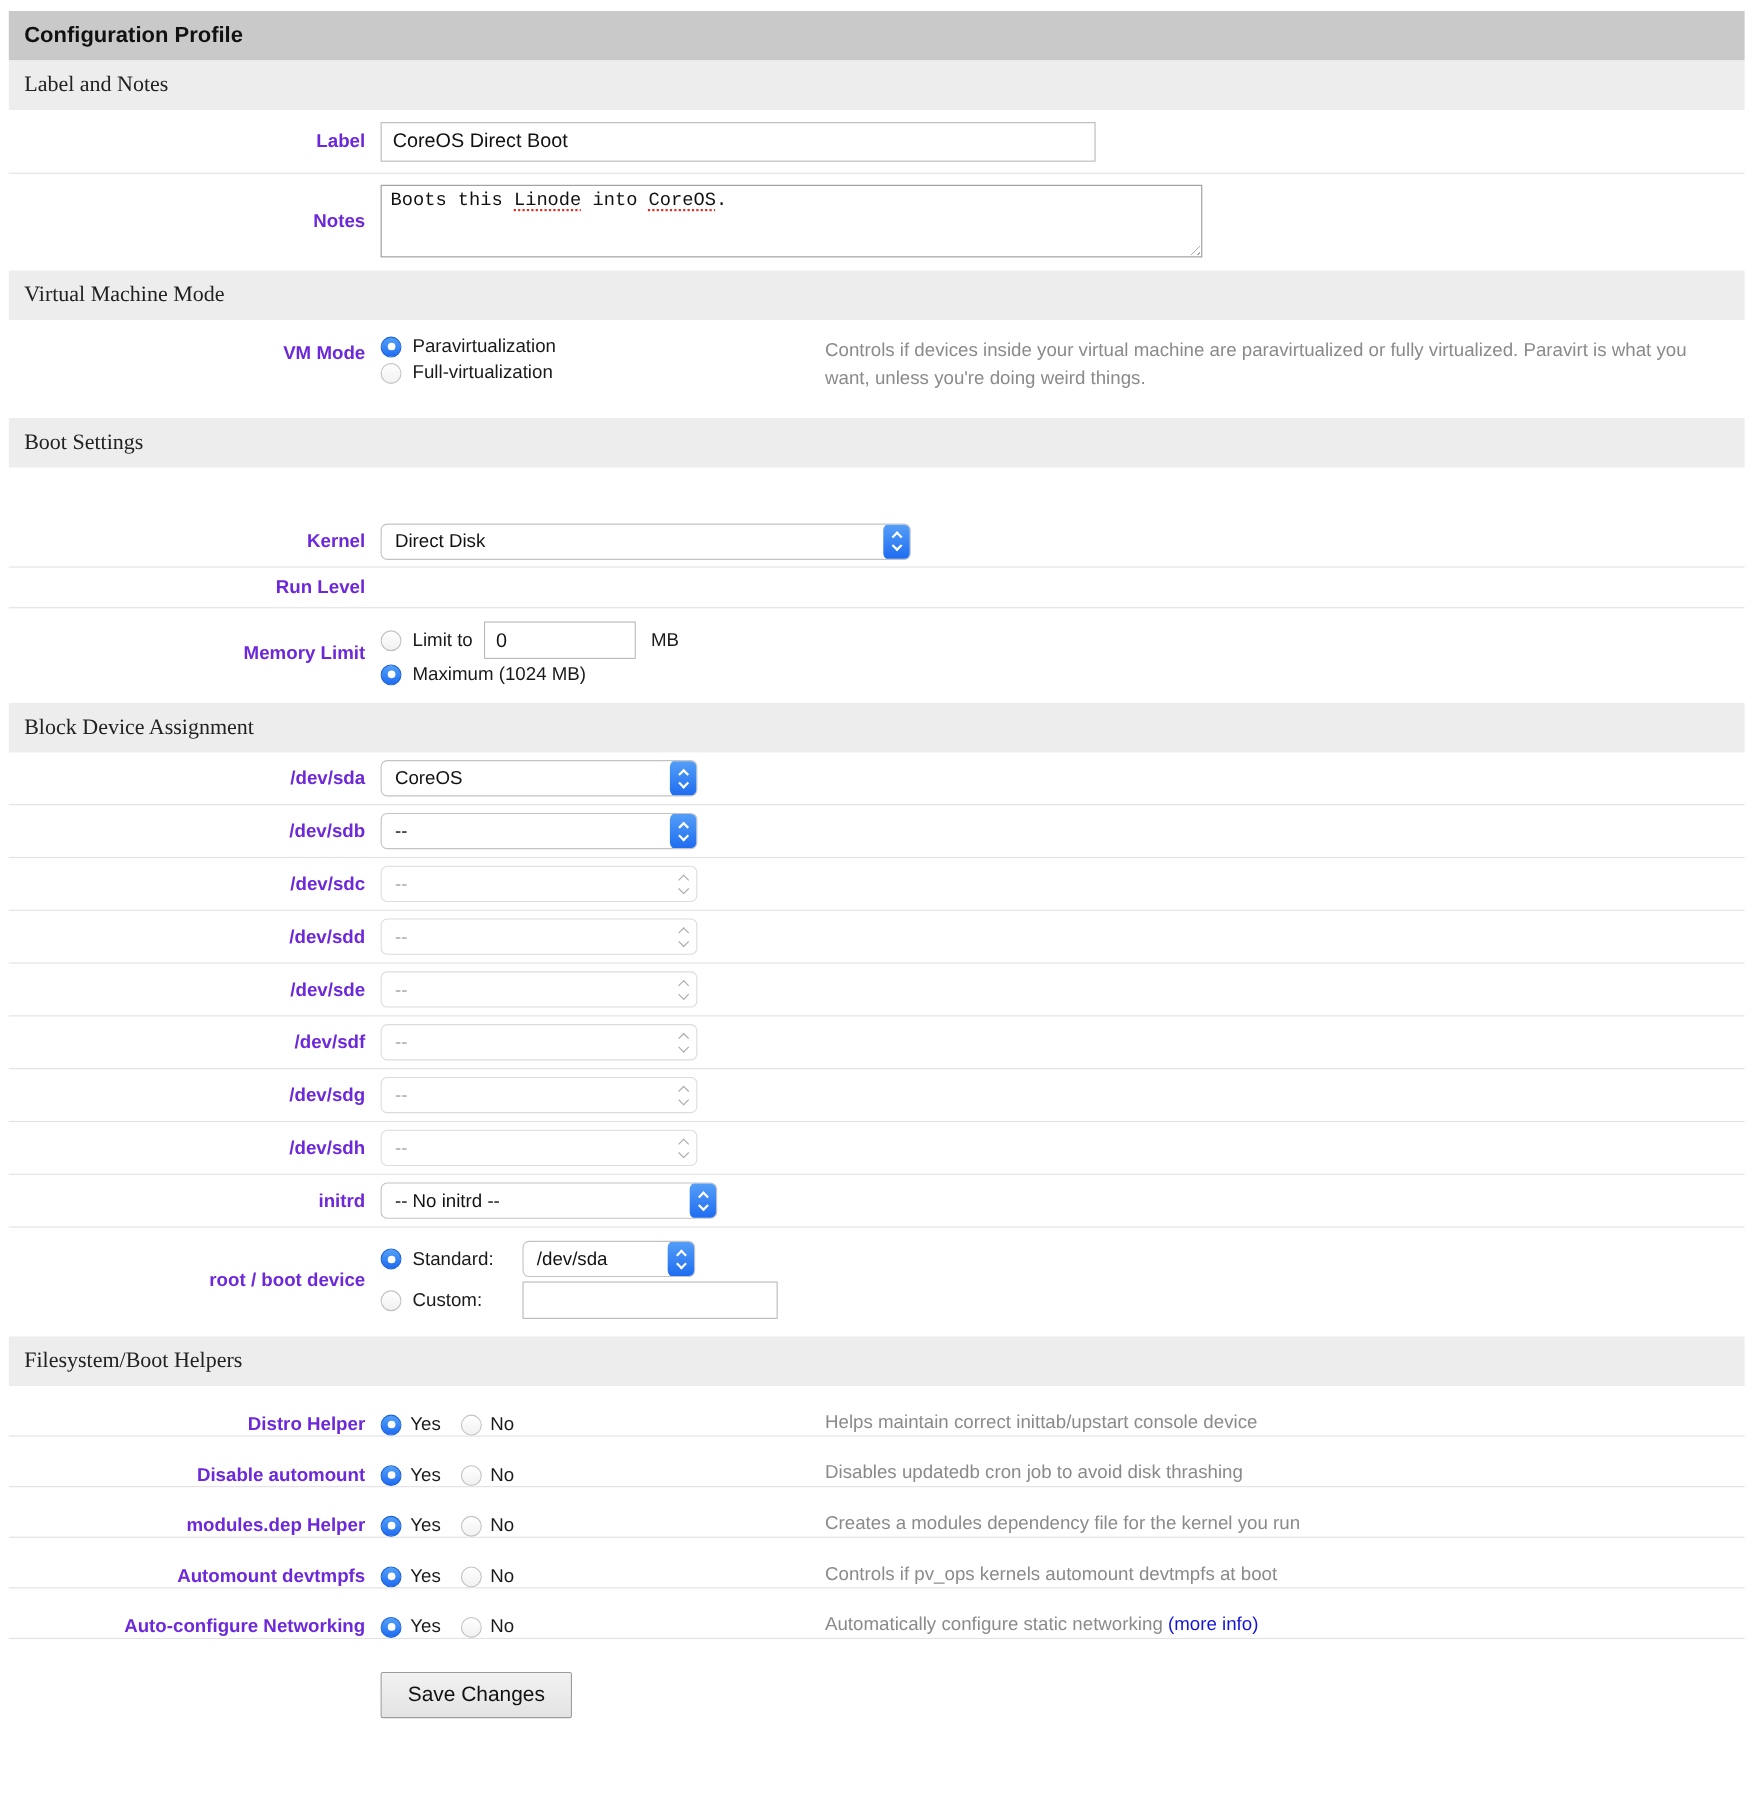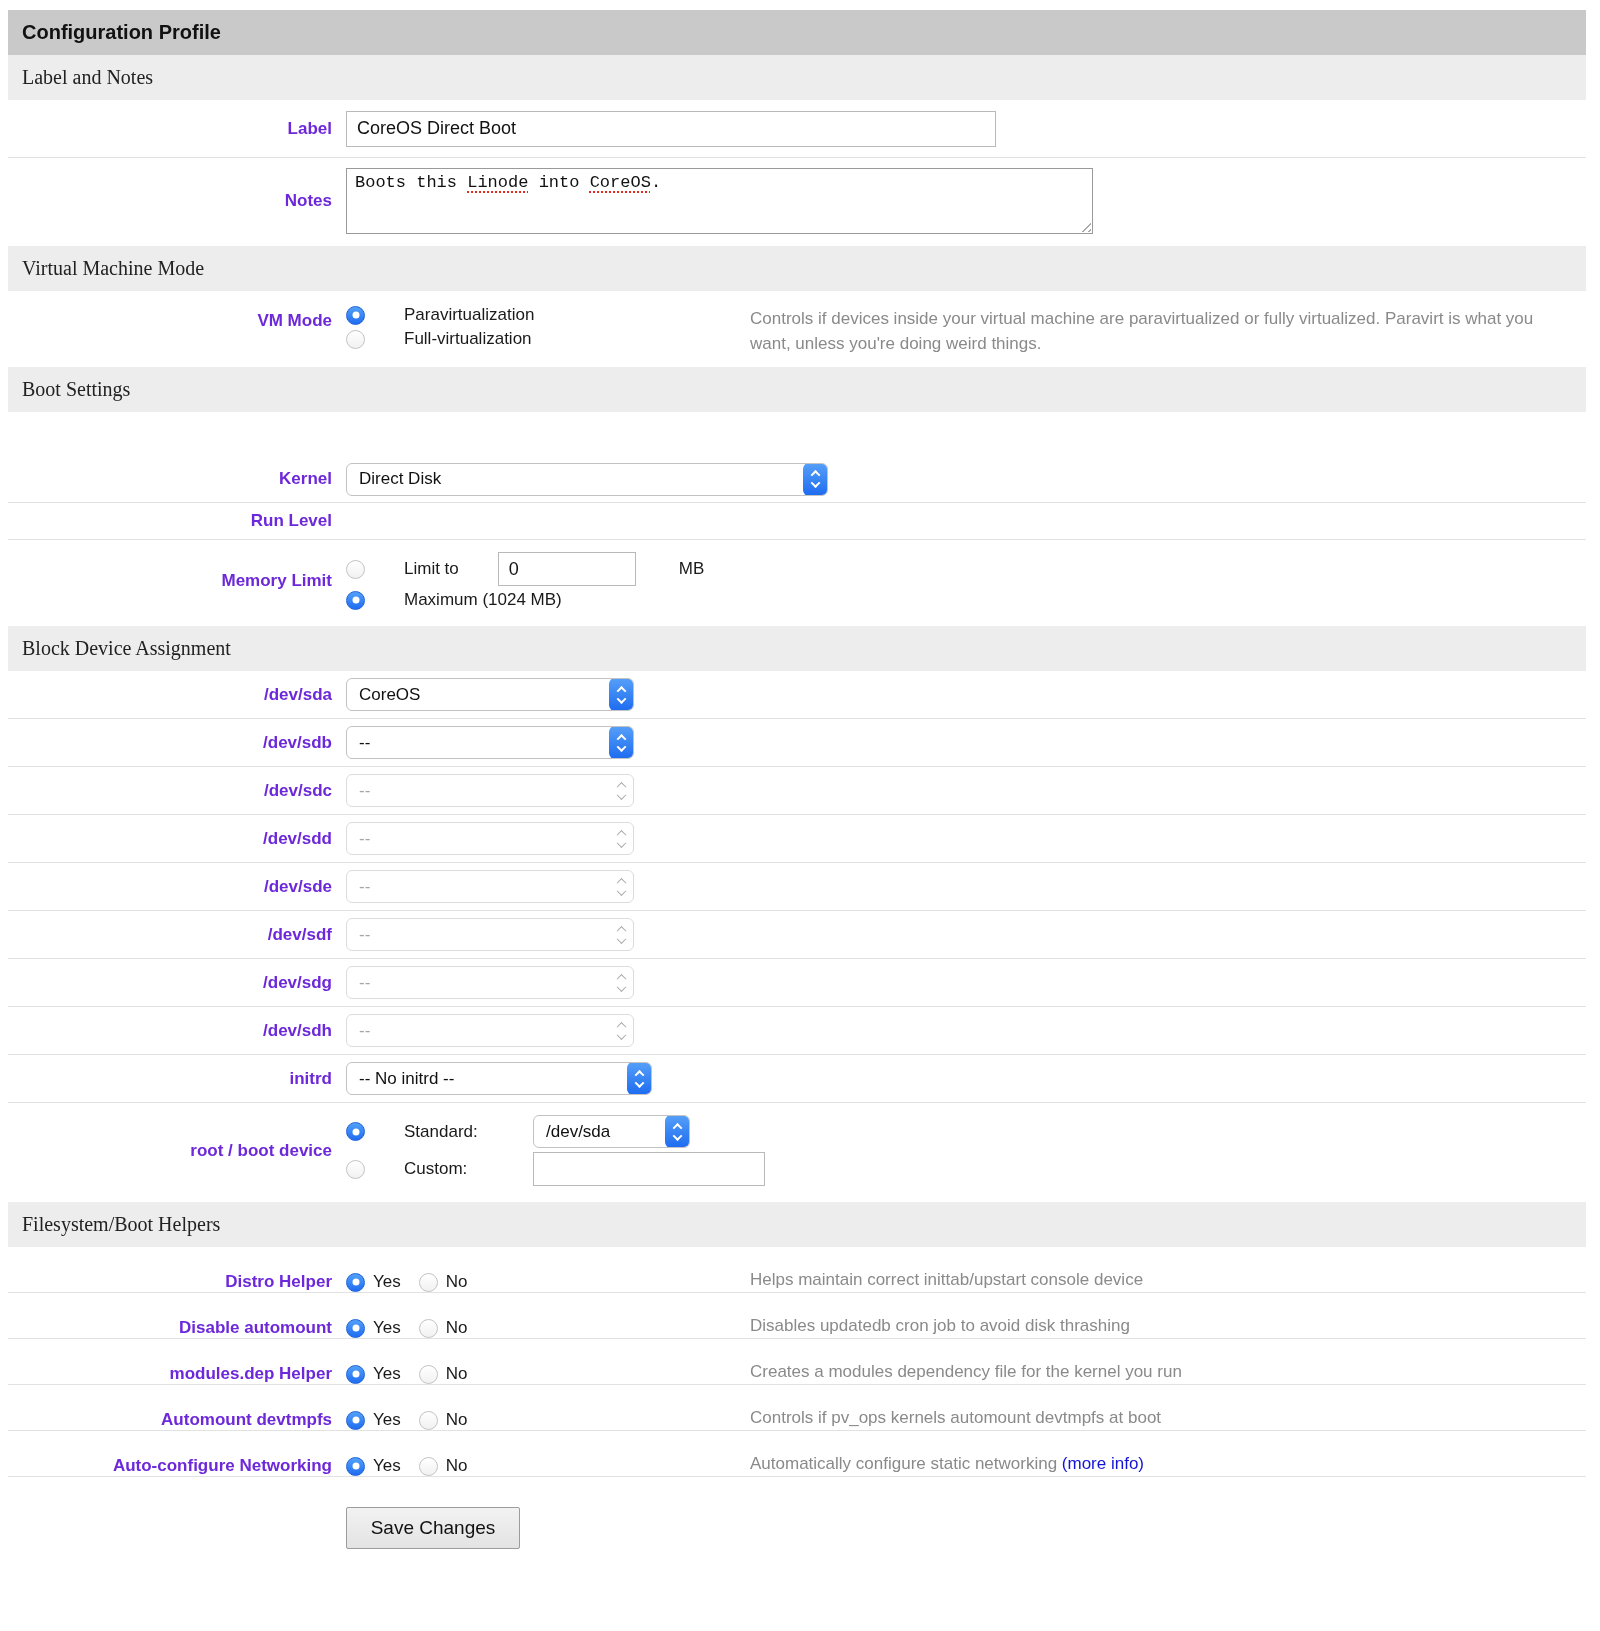--- a/index.html
+++ b/index.html
@@ -53,21 +53,21 @@
     text-decoration:underline dotted #e02b20 2px;
     text-underline-offset:4px;
   }
   .resize-grip {
     position:absolute; right:1px; bottom:1px; width:13px; height:13px;
     background:repeating-linear-gradient(135deg,#aaa 0 1px,transparent 1px 4px);
     clip-path:polygon(100% 0,100% 100%,0 100%);
   }
 
   
-  .radio-line { display:flex; align-items:center; margin:4px 0;gap:29px; }
+  .radio-line { display:flex; align-items:center; margin:4px 0; }
   .radio {
     width:19px; height:19px; border-radius:50%; flex:0 0 19px;
     background:linear-gradient(#fff,#f1f1f1);
     border:1px solid #c3c3c3; position:relative; margin-right:10px;
   }
   .radio.checked { background:linear-gradient(#53a1f8,#1f6cf1); border:1px solid #1c61da; }
   .radio.checked::after {
     content:""; position:absolute; width:7px; height:7px; border-radius:50%;
     background:#fff; top:50%; left:50%; transform:translate(-50%,-50%);
   }
@@ -99,21 +99,21 @@
   .select.disabled .chev { border-color:#a8a8a8; border-width:1.5px; }
 
   .w-kernel { width:482px; }
   .w-dev { width:288px; }
   .w-initrd { width:306px; }
   .w-std { width:157px; }
 
   
   .row-label-field { height:58px; }
   .row-notes { padding:10px 0 12px 0; }
-  .row-vm { padding:10px 0 11px 0; align-items:flex-start; }
+  .row-vm { padding:10px 0 24px 0; align-items:flex-start; }
   .row-vm .col-label { padding-top:10px; }
   .row-vm .col-help { padding-top:6px; }
   .row-kernel { height:47px;margin-top:44px; }
   .row-runlevel { padding:8px 0; }
   .row-runlevel .col-label, .row-mem .col-label, .row-root .col-label { align-self:center; }
   .row-mem { padding:8px 0 12px 0; }
   .row-dev { height:48px; }
   .row-root { padding:8px 0 12px 0; }
   .inline-label { margin-right:10px; }
   .lbl-col { width:100px; flex:0 0 100px; }

